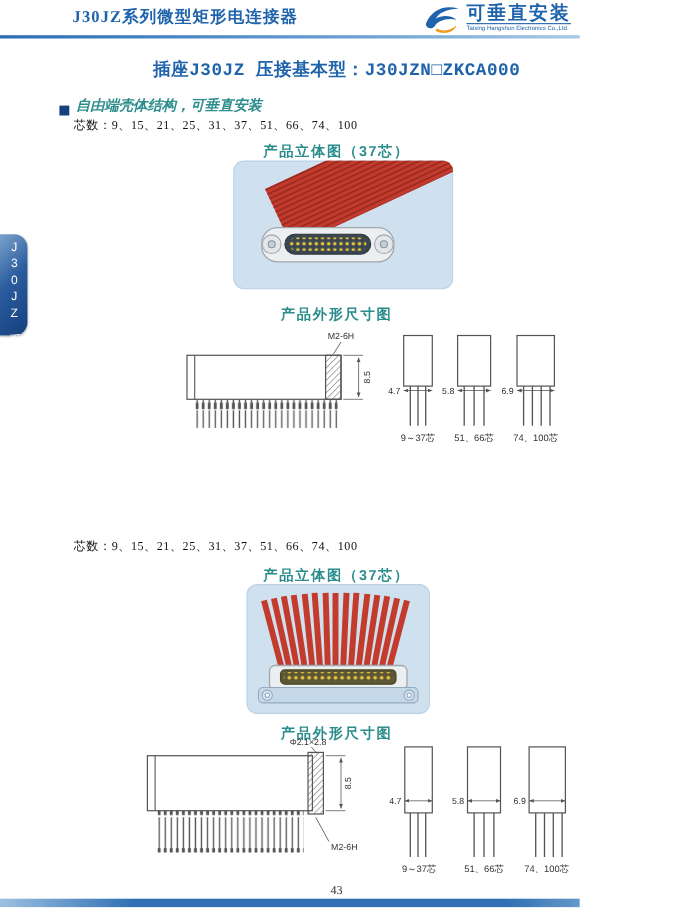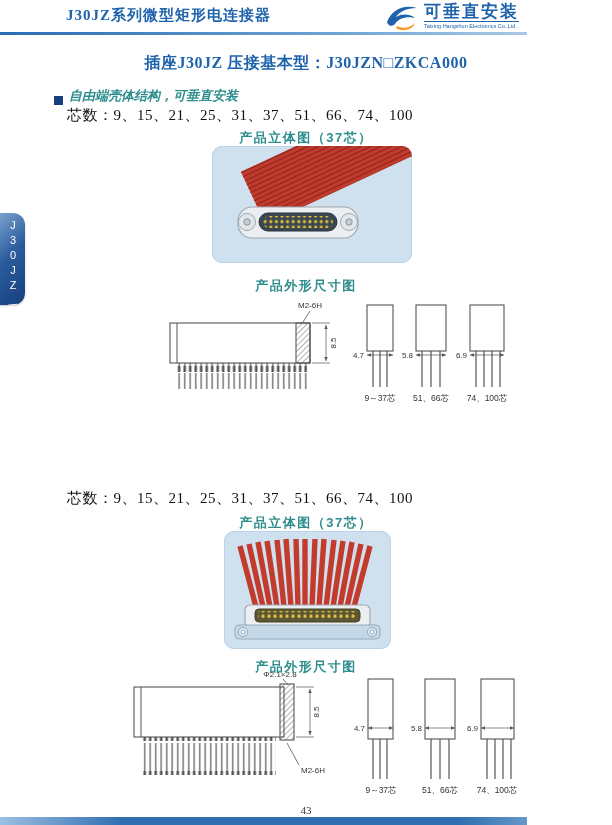--- a/index.html
+++ b/index.html
@@ -28,30 +28,30 @@
     background:linear-gradient(135deg,#7ba3cc 0%,#2a5c9e 45%,#173f7d 100%);
     border-radius:0 12px 12px 0; color:#fff; display:flex; align-items:center; justify-content:center;
     box-shadow:0 1px 2px rgba(0,0,0,.25);
   }
   .side-tab span {
     writing-mode:vertical-rl; text-orientation:upright; font-size:11px; letter-spacing:3px;
   }
 
   
   .sec-title {
-    font-family:Liberation Serif, serif; font-size:16px; font-weight:bold;
+    font-family:Liberation Mono, monospace; font-size:16px; font-weight:bold;
     color:#1e63ab; letter-spacing:0.5px;
   }
   .feature { display:flex; align-items:flex-end; gap:6px; }
   .bullet { width:9px; height:9px; background:#16417e; margin-top:3px; flex:none; }
   .feature-text {
     font-family:"Liberation Serif", serif; font-style:italic; font-weight:bold;
     font-size:13px; color:#2d8d8d;
   }
-  .cores { font-family:"Liberation Serif", serif; font-size:15px; color:#111; letter-spacing:0.5px;text-align:center; }
+  .cores { font-family:"Liberation Serif", serif; font-size:11px; color:#111; letter-spacing:0.5px;text-align:center; }
   .teal-label { font-size:13px; font-weight:bold; color:#2d8d8d; letter-spacing:1.5px; }
 
   .product-box { background:#cfe0ee; border-radius:10px; overflow:hidden;
     box-shadow: inset 0 0 0 1px #bcd2e6; }
 
   
   .drawing text { font-family:"Liberation Sans", sans-serif; font-size:8px; fill:#333; }
   .drawing .grp { font-size:8.5px; text-anchor:middle; }
   .dimM { text-anchor:middle; } .dimE { text-anchor:end; } .dimS { text-anchor:start; }
 

